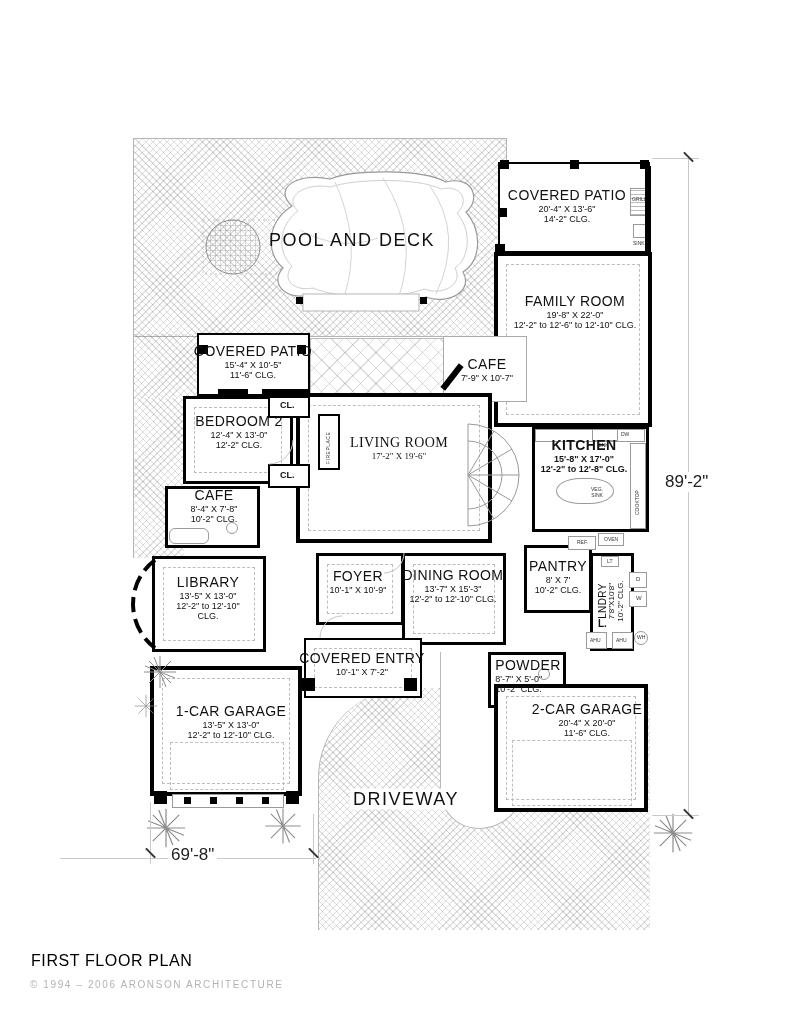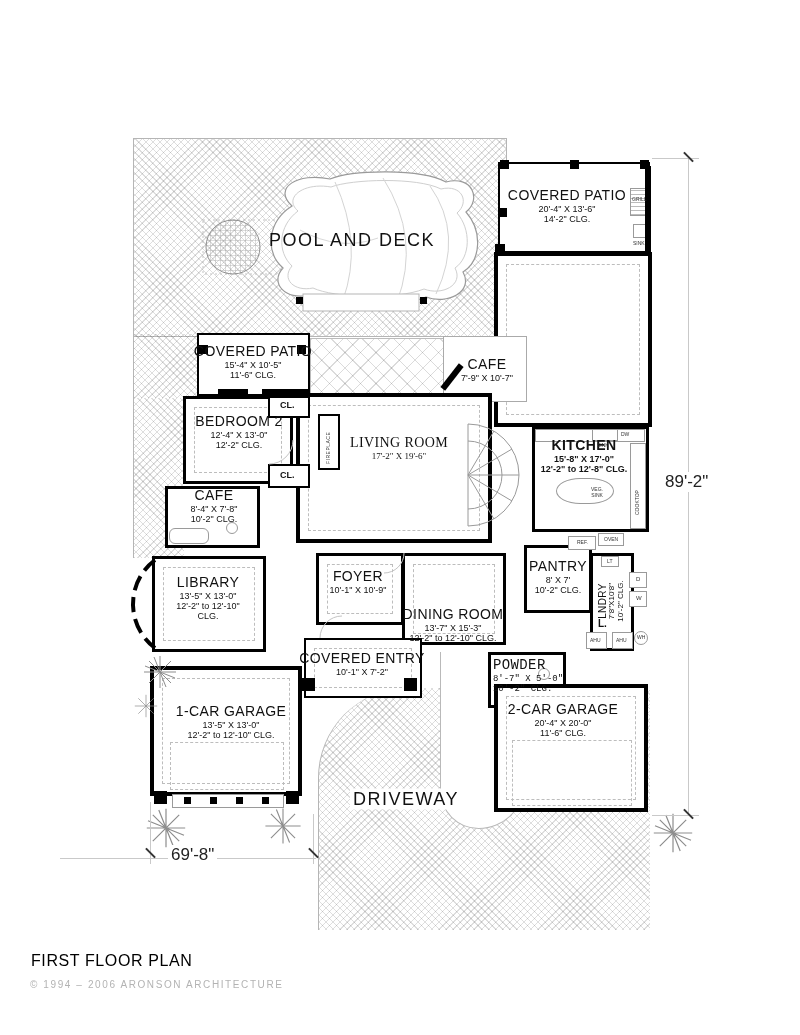--- a/index.html
+++ b/index.html
@@ -178,20 +178,25 @@
   </svg>
 
   <div class="abs arealbl" style="left:352px;top:240px;">POOL AND DECK</div>
   <div class="abs arealbl" style="left:406px;top:799px;background:#fff;padding:0 3px;">DRIVEWAY</div>
 
   <div class="label" style="left:567px;top:206px;">
     <div class="rname">COVERED PATIO</div>
     <div class="rsize">20'-4" X 13'-6"</div>
     <div class="rclg">14'-2" CLG.</div>
   </div>
+  <div class="label" style="left:575px;top:312px;">
+    <div class="rname">FAMILY ROOM</div>
+    <div class="rsize">19'-8" X 22'-0"</div>
+    <div class="rclg">12'-2" to 12'-6" to 12'-10" CLG.</div>
+  </div>
   <div class="label" style="left:253px;top:362px;">
     <div class="rname">COVERED PATIO</div>
     <div class="rsize">15'-4" X 10'-5"</div>
     <div class="rclg">11'-6" CLG.</div>
   </div>
   <div class="label" style="left:487px;top:370px;">
     <div class="rname">CAFE</div>
     <div class="rsize">7'-9" X 10'-7"</div>
   </div>
   <div class="label" style="left:239px;top:432px;">
@@ -215,51 +220,51 @@
   </div>
   <div class="label wrap" style="left:208px;top:598px;">
     <div class="rname">LIBRARY</div>
     <div class="rsize">13'-5" X 13'-0"</div>
     <div class="rclg">12'-2" to 12'-10" CLG.</div>
   </div>
   <div class="label" style="left:358px;top:582px;">
     <div class="rname">FOYER</div>
     <div class="rsize">10'-1" X 10'-9"</div>
   </div>
-  <div class="label" style="left:453px;top:625px;">
+  <div class="label" style="left:453px;top:586px;">
     <div class="rname">DINING ROOM</div>
     <div class="rsize">13'-7" X 15'-3"</div>
     <div class="rclg">12'-2" to 12'-10" CLG.</div>
   </div>
   <div class="label" style="left:558px;top:577px;">
     <div class="rname">PANTRY</div>
     <div class="rsize">8' X 7'</div>
     <div class="rclg">10'-2" CLG.</div>
   </div>
 
   <div class="abs vrot" style="left:597px;top:644px;width:86px;text-align:center;line-height:1.1;">
     <div class="rname" style="font-size:10px;">LNDRY</div>
     <div class="rsize" style="font-size:8px;">7'8"X10'8"</div>
     <div class="rclg" style="font-size:8px;">10'-2" CLG.</div>
   </div>
   <div class="label" style="left:362px;top:664px;">
     <div class="rname">COVERED ENTRY</div>
     <div class="rsize">10'-1" X 7'-2"</div>
   </div>
-  <div class="label" style="left:528px;top:676px;text-align:left;font-family:Liberation Mono, monospace;">
+  <div class="label" style="left:528px;top:676px;text-align:left;">
     <div class="rname">POWDER</div>
     <div class="rsize">8'-7" X 5'-0"</div>
     <div class="rclg">10'-2" CLG.</div>
   </div>
   <div class="label" style="left:231px;top:722px;">
     <div class="rname">1-CAR GARAGE</div>
     <div class="rsize">13'-5" X 13'-0"</div>
     <div class="rclg">12'-2" to 12'-10" CLG.</div>
   </div>
-  <div class="label" style="left:563px;top:720px;">
+  <div class="label" style="left:587px;top:720px;">
     <div class="rname">2-CAR GARAGE</div>
     <div class="rsize">20'-4" X 20'-0"</div>
     <div class="rclg">11'-6" CLG.</div>
   </div>
 
   <div class="tiny noborder" style="left:631px;top:196px;font-size:5px;">GRILL</div>
   <div class="tiny noborder" style="left:632px;top:240px;font-size:5px;">SINK</div>
   <div class="cl" style="left:280px;top:400px;">CL.</div>
   <div class="cl" style="left:280px;top:470px;">CL.</div>
   <div class="tiny noborder vrot" style="left:325px;top:465px;font-size:5px;letter-spacing:.5px;">FIREPLACE</div>

